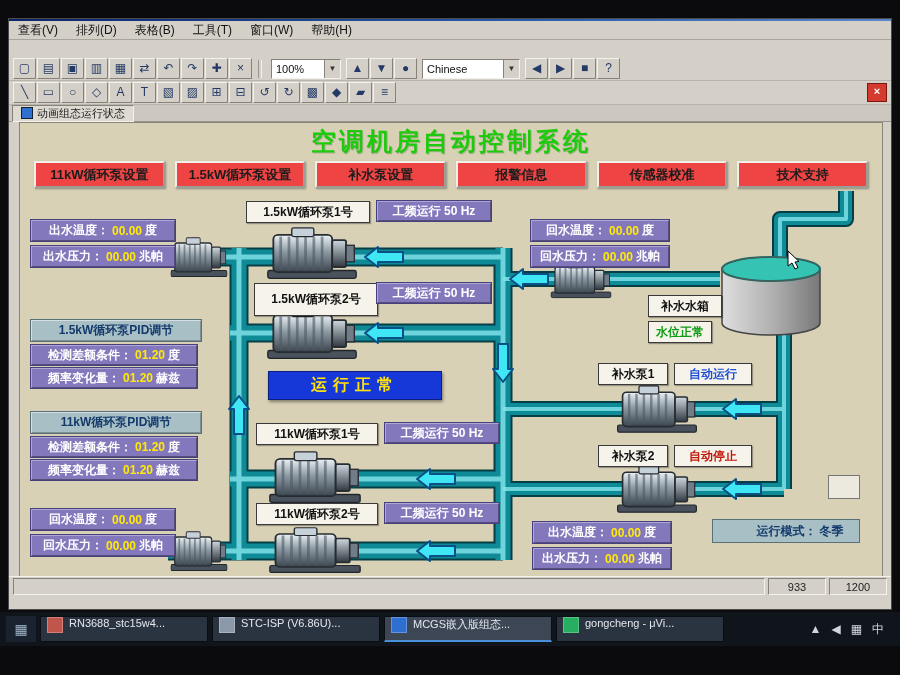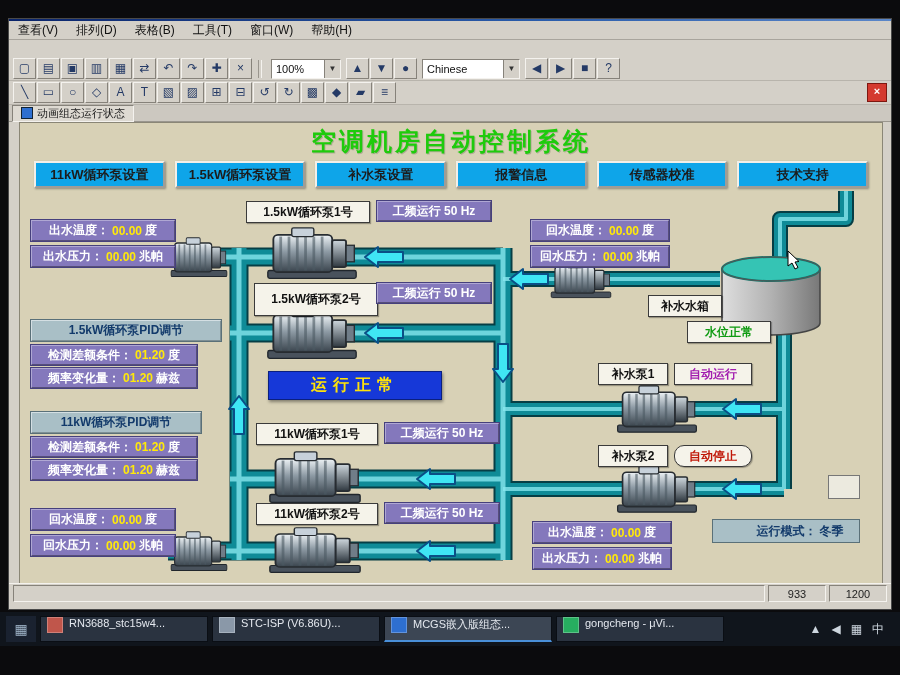--- a/index.html
+++ b/index.html
@@ -36,36 +36,36 @@
     display:flex;align-items:center;padding:0 3px;box-sizing:border-box;border-bottom:1px solid #9a968e;}
   .mditab{display:flex;align-items:center;gap:4px;height:15px;padding:0 8px;background:#dedad2;
     border:1px solid;border-color:#86827a #f4f2ee #f4f2ee #86827a;font-size:11px;color:#222;}
   .mdiicon{width:10px;height:10px;background:#2e6fd0;border:1px solid #123;}
   
   .canvas{position:absolute;left:10px;top:103px;width:862px;height:469px;background:#d8d1b6;
     border:1px solid #8a8676;box-sizing:content-box;overflow:hidden;}
   .hmi-title{position:absolute;left:0;top:2px;width:100%;height:32px;line-height:32px;text-align:center;
     font-size:25px;font-weight:bold;color:#1ecb0c;letter-spacing:3px;text-shadow:1px 1px 0 rgba(0,0,0,.18);}
   .navrow{position:absolute;left:14px;right:14px;top:38px;height:27px;display:flex;gap:10px;}
-  .navbtn{flex:1;background:#0ea5e9;border:2px outset #f2efe8;font-size:13px;font-weight:bold;
+  .navbtn{flex:1;background:#ef4444;border:2px outset #f2efe8;font-size:13px;font-weight:bold;
     color:#1c1c1c;text-align:center;line-height:23px;white-space:nowrap;overflow:hidden;
     box-shadow:1px 1px 2px rgba(0,0,0,.35);}
   .pbox,.fbox,.hdrbox,.wbox,.modebox{position:absolute;display:flex;align-items:center;justify-content:center;
     gap:3px;font-size:12px;font-weight:bold;box-sizing:border-box;white-space:nowrap;}
   .pbox{background:#8478bc;border:1px solid #46407c;
     box-shadow:inset 1px 1px 0 rgba(255,255,255,.35),inset -1px -1px 0 rgba(0,0,0,.35);}
   .pbox .lb,.pbox .un{color:#fff;}
   .pbox .vl{color:#ffe90a;}
   .fbox{background:#8478bc;border:1px solid #46407c;color:#fff;
     box-shadow:inset 1px 1px 0 rgba(255,255,255,.35),inset -1px -1px 0 rgba(0,0,0,.35);}
   .hdrbox{background:#a9bfc6;border:1px solid #5a7078;color:#123a6b;
     box-shadow:inset 1px 1px 0 rgba(255,255,255,.5),inset -1px -1px 0 rgba(0,0,0,.25);}
   .wbox{background:#f5f3ea;border:1px solid #3a3a3a;color:#111;box-shadow:1px 1px 1px rgba(0,0,0,.3);}
   .wbox.green{color:#0f9b12;}
-  .wbox.blue{color:#a21caf;}
+  .wbox.blue{color:#1d4ed8;}
   .wbox.red{color:#c01808;}
   .banner{position:absolute;background:#1638d8;border:1px solid #0a1f80;color:#ffe20a;font-size:16px;
     font-weight:bold;display:flex;align-items:center;justify-content:center;letter-spacing:6px;
     box-shadow:1px 2px 3px rgba(0,0,0,.4);}
   .modebox{background:#a9bfc6;border:1px solid #5a7078;color:#123a6b;padding-left:28px;}
   .modebox .vl{color:#123a6b;}
   .switchbtn{position:absolute;background:#232d52;border:2px outset #5a6a9a;color:#fff;font-size:13px;
     font-weight:bold;display:flex;align-items:center;justify-content:center;letter-spacing:4px;}
   .indbox{position:absolute;background:#eceadf;border:1px solid #777;}
   
@@ -76,21 +76,21 @@
   .pc2{fill:none;stroke:#0f8b97;stroke-width:12;stroke-linejoin:round;}
   .ph2{fill:none;stroke:#86e6ee;stroke-width:4;stroke-linejoin:round;opacity:.8;}
   .arr{fill:#3fe6f4;stroke:#0a4f86;stroke-width:2;stroke-linejoin:round;}
   .pbase{fill:#49525c;stroke:#20262c;stroke-width:1.5;}
   .pbody{fill:url(#gBody);stroke:#272c31;stroke-width:2;}
   .pfin{stroke:#4c5a63;stroke-width:3;opacity:.6;}
   .pcap{fill:url(#gCap);stroke:#272c31;stroke-width:2;}
   .pnose{fill:#707d88;stroke:#272c31;stroke-width:1.5;}
   .pjbox{fill:#c7d1da;stroke:#272c31;stroke-width:1.5;}
   
-  .statusbar{position:absolute;left:0;bottom:6px;width:100%;height:20px;background:#d4d0c8;
+  .statusbar{position:absolute;left:0;bottom:13px;width:100%;height:20px;background:#d4d0c8;
     border-top:1px solid #f4f2ee;display:flex;align-items:center;gap:3px;padding:0 4px;box-sizing:border-box;}
   .sp{height:15px;border:1px solid;border-color:#86827a #f4f2ee #f4f2ee #86827a;font-size:11px;color:#222;
     display:flex;align-items:center;justify-content:center;padding:0 6px;}
   .taskbar{position:absolute;left:0;top:612px;width:900px;height:34px;background:#10151c;display:flex;
     align-items:center;gap:4px;padding:0 6px;box-sizing:border-box;}
   .startbtn{width:30px;height:26px;background:#1a2230;color:#9fb4c8;font-size:14px;line-height:26px;
     text-align:center;flex:0 0 auto;}
   .task{width:168px;height:26px;background:#2a3340;border:1px solid #0a0e14;display:flex;
     gap:6px;padding:0 6px;box-sizing:border-box;flex:0 0 auto;}
   .task.active{background:#3c4document654;background:#3c4654;border-bottom:2px solid #4a90d9;}
@@ -292,21 +292,21 @@
       <span class="lb">出水温度：</span>
         <span class="vl">00.00</span>
         <span class="un">度</span>
     </div>
     <div class="pbox" style="left:10px;top:122px;width:146px;height:23px;">
       <span class="lb">出水压力：</span>
         <span class="vl">00.00</span>
         <span class="un">兆帕</span>
     </div>
 
-    <div class="hdrbox" style="left:10px;top:196px;width:192px;height:23px;">1.5kW循环泵PID调节</div>
+    <div class="hdrbox" style="left:10px;top:196px;width:172px;height:23px;">1.5kW循环泵PID调节</div>
     <div class="pbox" style="left:10px;top:221px;width:168px;height:22px;">
       <span class="lb">检测差额条件：</span>
         <span class="vl">01.20</span>
         <span class="un">度</span>
     </div>
     <div class="pbox" style="left:10px;top:244px;width:168px;height:22px;">
       <span class="lb">频率变化量：</span>
         <span class="vl">01.20</span>
         <span class="un">赫兹</span>
     </div>
@@ -351,26 +351,26 @@
         <span class="vl">00.00</span>
         <span class="un">度</span>
     </div>
     <div class="pbox" style="left:510px;top:122px;width:140px;height:23px;">
       <span class="lb">回水压力：</span>
         <span class="vl">00.00</span>
         <span class="un">兆帕</span>
     </div>
 
     <div class="wbox" style="left:628px;top:172px;width:74px;height:22px;">补水水箱</div>
-    <div class="wbox green" style="left:628px;top:198px;width:84px;height:22px;margin-left:39px;">水位正常</div>
+    <div class="wbox green" style="left:628px;top:198px;width:64px;height:22px;">水位正常</div>
 
     <div class="wbox" style="left:578px;top:240px;width:70px;height:22px;">补水泵1</div>
     <div class="wbox blue" style="left:654px;top:240px;width:78px;height:22px;">自动运行</div>
     <div class="wbox" style="left:578px;top:322px;width:70px;height:22px;">补水泵2</div>
-    <div class="wbox red" style="left:654px;top:322px;width:78px;height:22px;border-radius:10px;">自动停止</div>
+    <div class="wbox red" style="left:654px;top:322px;width:78px;height:22px;">自动停止</div>
 
     <div class="indbox" style="left:808px;top:352px;width:30px;height:22px;"></div>
 
     <div class="pbox" style="left:512px;top:398px;width:140px;height:23px;">
       <span class="lb">出水温度：</span>
         <span class="vl">00.00</span>
         <span class="un">度</span>
     </div>
     <div class="pbox" style="left:512px;top:424px;width:140px;height:23px;">
       <span class="lb">出水压力：</span>

